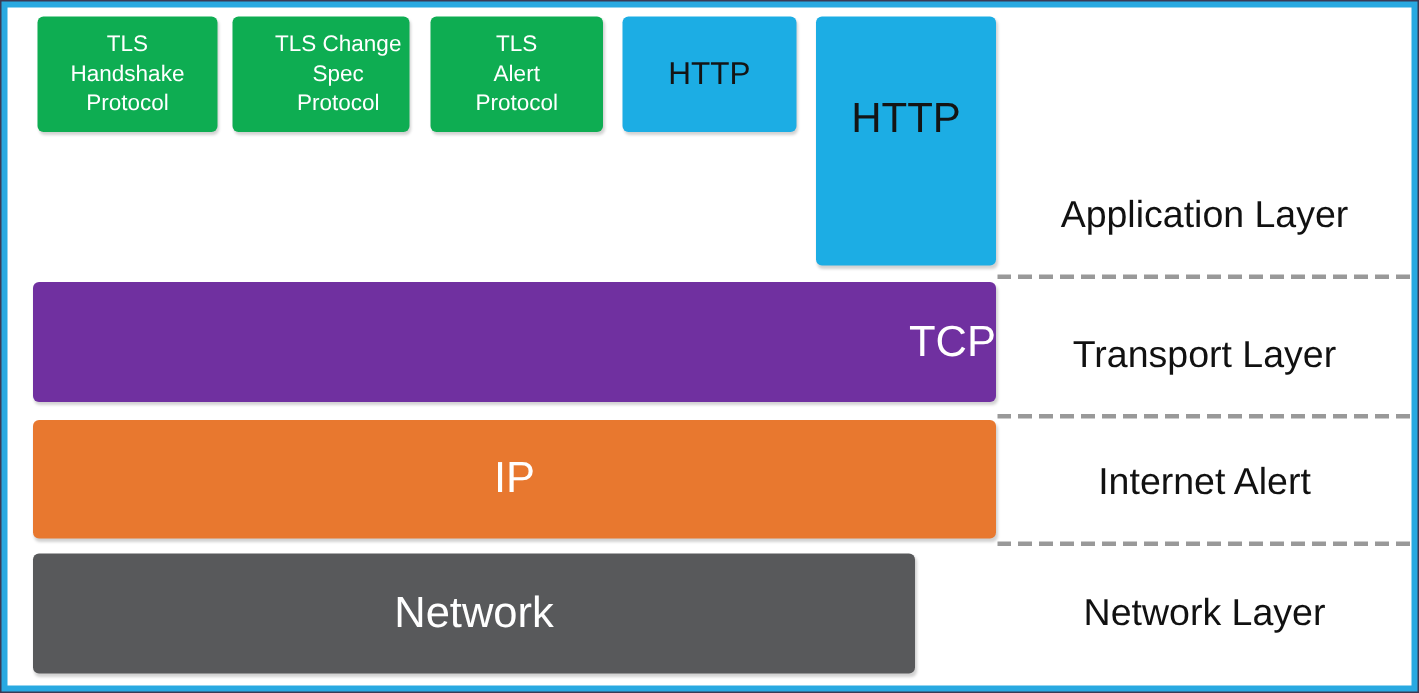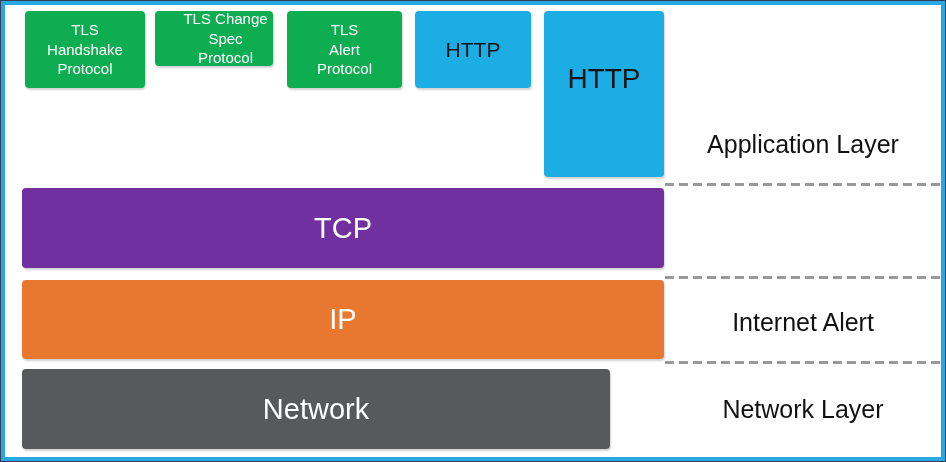--- a/index.html
+++ b/index.html
@@ -28,31 +28,31 @@
     box-sizing: border-box;
     display: flex;
     align-items: center;
     justify-content: center;
     text-align: center;
     border-radius: 4px;
     box-shadow: 1px 2px 2px rgba(0,0,0,0.18);
   }
   .green  { background: #0ead52; color: #ffffff; }
   .blue   { background: #1cade4; color: #141414; }
-  .purple { background: #7030a0; color: #ffffff; }
+  .purple { background: #7030a0; color: #ffffff; justify-content: flex-end; }
   .orange { background: #e8782f; color: #ffffff; }
   .gray   { background: #58595b; color: #ffffff; }
 
   .small-label {
     font-size: 15px;
     line-height: 1.32;
     white-space: pre-line;
   }
   .tls-handshake { left: 20px; top: 6px;  width: 120px; height: 77px; }
-  .tls-change    { left: 150px; top: 6px; width: 118px; height: 55px; padding-left: 23px; }
+  .tls-change    { left: 150px; top: 6px; width: 118px; height: 77px; padding-left: 23px; }
   .tls-alert     { left: 282px; top: 6px; width: 115px; height: 77px; }
   .http-small    { left: 410px; top: 6px; width: 116px; height: 77px; font-size: 21px; }
   .http-tall     { left: 539px; top: 6px; width: 120px; height: 166px;
                    font-size: 28px; align-items: flex-start; }
   .http-tall .tall-text { margin-top: 52px; }
   .record        { left: 20px; top: 91px; width: 506px; height: 82px; font-size: 27px; }
   .bar-tcp       { left: 17px; top: 183px; width: 642px; height: 80px; font-size: 29px; }
   .bar-ip        { left: 17px; top: 275px; width: 642px; height: 79px; font-size: 29px; }
   .bar-network   { left: 17px; top: 364px; width: 588px; height: 80px; font-size: 29px; }
 
@@ -121,20 +121,21 @@
     <div class="box orange bar-ip">
       <span>IP</span>
     </div>
 
     <div class="box gray bar-network">
       <span>Network</span>
     </div>
 
     <div class="layer-label label-application">Application Layer</div>
 
+    <div class="layer-label label-transport">Transport Layer</div>
 
     <div class="layer-label label-internet">Internet Alert</div>
 
     <div class="layer-label label-network">Network Layer</div>
 
     <div class="dash-line dash-1"></div>
     <div class="dash-line dash-2"></div>
     <div class="dash-line dash-3"></div>
 
   </div>

